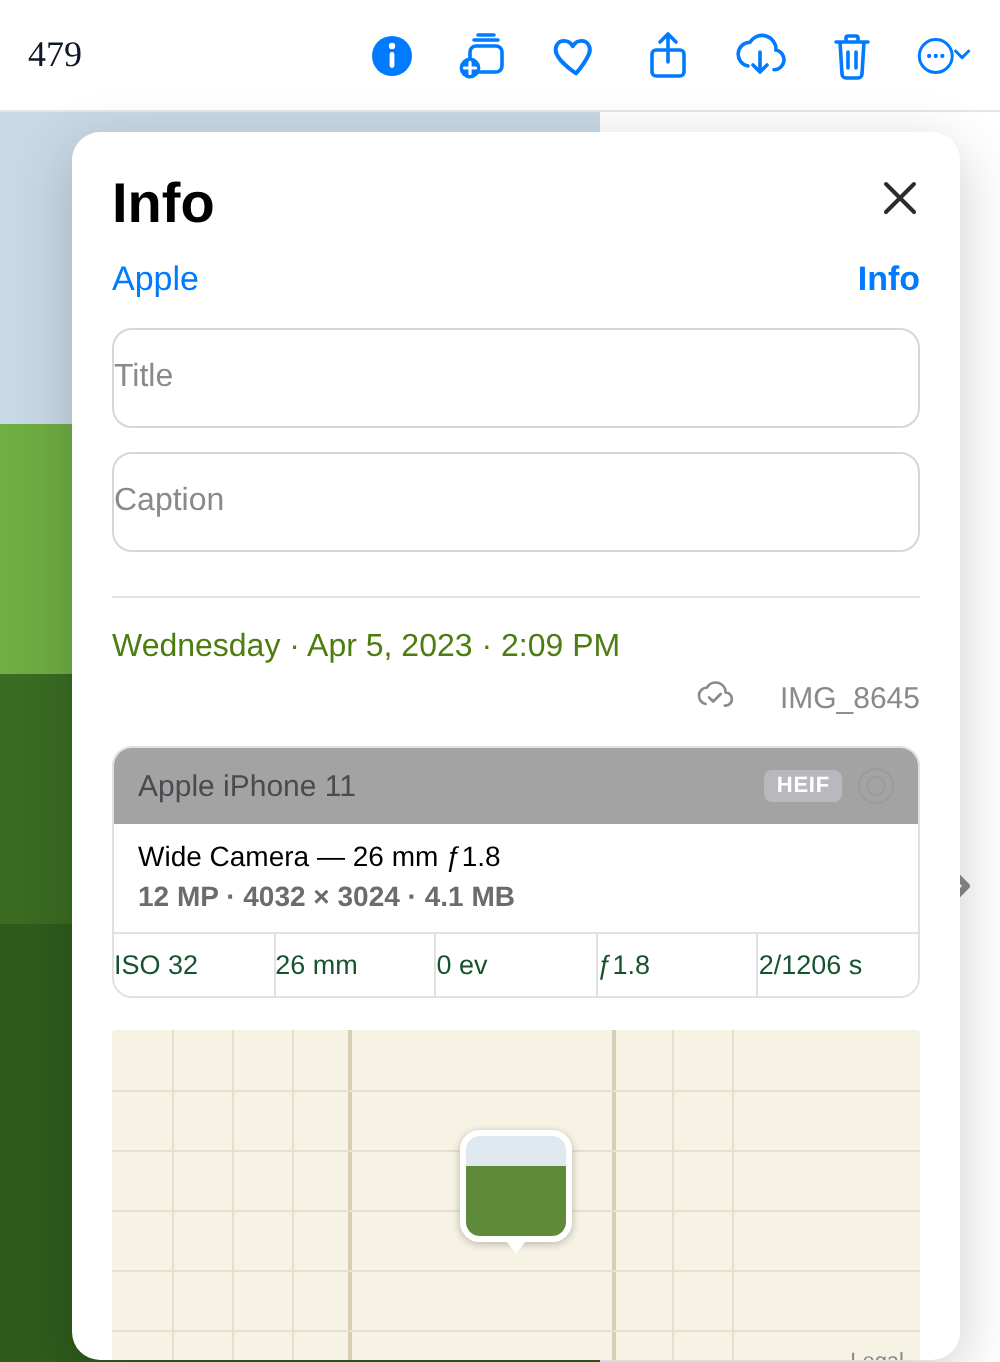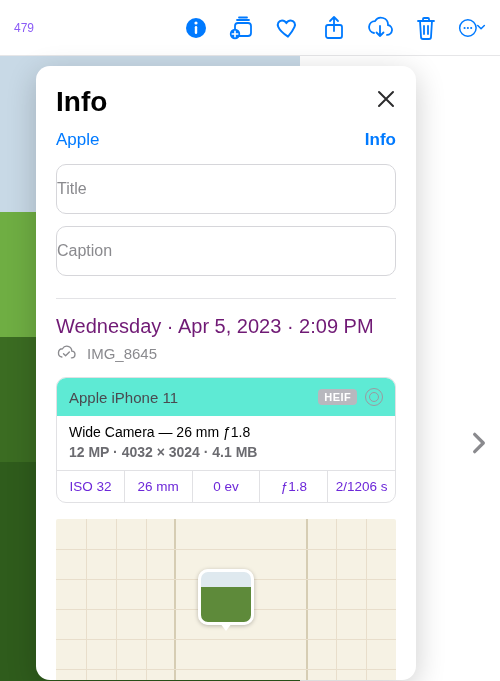--- a/index.html
+++ b/index.html
@@ -1,48 +1,48 @@
 <!DOCTYPE html>
 <html><head>
 <meta charset="utf-8">
 <style>
   * { box-sizing: border-box; margin: 0; padding: 0; }
   html, body { width: 500px; height: 681px; font-family: -apple-system, "Helvetica Neue", Arial, sans-serif; background: #fff; overflow: hidden; }
   
   .topbar { display: flex; align-items: center; justify-content: space-between; height: 56px; padding: 0 14px; border-bottom: 1px solid #e6e6e8; }
-  .topbar-left { color: #8b5cf6; font-size: 12px; }
+  .topbar-left { color: #0f172a; font-size: 18px; font-family: Liberation Serif, serif; }
   .topbar-icons { display: flex; align-items: center; gap: 18px; }
   .tb-icon { width: 28px; height: 28px; display: flex; align-items: center; justify-content: center; color: #007aff; cursor: pointer; }
 
   .photo-bg { position: absolute; left: 0; top: 56px; width: 300px; height: 625px; background: linear-gradient(#c8d9e6 0 25%, #6fae43 25% 45%, #3b6c22 45% 65%, #2f5c1c 65% 100%); }
 
-  .panel { position: absolute; left: 36px; top: 66px; width: 380px; height: 614px; background: #fff; border-radius: 14px; box-shadow: 0 8px 30px rgba(0,0,0,0.2); padding: 20px 20px 0 20px; overflow: hidden; }
+  .panel { position: absolute; left: 36px; top: 66px; width: 444px; height: 614px; background: #fff; border-radius: 14px; box-shadow: 0 8px 30px rgba(0,0,0,0.2); padding: 20px 20px 0 20px; overflow: hidden; }
   .panel-header { display: flex; justify-content: space-between; align-items: center; margin-bottom: 12px; }
   .panel-title { font-size: 28px; font-weight: 700; }
   .close-x { font-size: 22px; color: #333; cursor: pointer; font-weight: 400; }
   .panel-actions { display: flex; justify-content: space-between; margin-bottom: 14px; font-size: 17px; }
   .link { color: #007aff; cursor: pointer; }
   .link.save { font-weight: 600; }
   .field { width: 100%; height: 50px; border: 1px solid #d6d6da; border-radius: 10px; padding: 0 0; font-size: 16px; margin-bottom: 12px; }
   .field::placeholder { color: #8a8a8e; }
   .divider { border: none; border-top: 1px solid #e3e3e6; margin: 10px 0 16px 0; }
-  .datetime { font-size: 20px; color: #701a75; margin-bottom: 6px; }
-  .filename-row { display: flex; align-items: center; gap: 11px; color: #8a8a8e; font-size: 15px; margin-bottom: 14px; }
+  .datetime { font-size: 16px; color: #4d7c0f; margin-bottom: 6px; }
+  .filename-row { display: flex; align-items: center; gap: 23px; color: #8a8a8e; font-size: 15px; margin-bottom: 14px; justify-content: flex-end; }
 
   .camera-box { border: 1px solid #e1e1e4; border-radius: 10px; overflow: hidden; }
-  .camera-head { background: #5eead4; padding: 10px 12px; display: flex; align-items: center; justify-content: space-between; }
+  .camera-head { background: #a3a3a3; padding: 10px 12px; display: flex; align-items: center; justify-content: space-between; }
   .camera-name { color: #4a4a50; font-size: 15px; }
   .head-right { display: flex; align-items: center; gap: 8px; padding-left: 24px; }
   .pill { background: #b8b8be; color: #fff; font-size: 11px; font-weight: 600; padding: 2px 6px; border-radius: 4px; letter-spacing: 0.4px; }
   .circ { width: 18px; height: 18px; border-radius: 50%; border: 1.5px solid #9a9aa0; position: relative; }
   .circ::after { content: ''; position: absolute; inset: 3px; border-radius: 50%; border: 1.5px solid #9a9aa0; }
   .camera-lens { padding: 8px 12px 4px; color: #000000; font-size: 14px; }
   .camera-dims { padding: 0 12px 10px; color: #6b6b70; font-size: 14px; font-weight: bold; }
   .stats-row { display: flex; border-top: 1px solid #e1e1e4; }
-  .stat { flex: 1; text-align: center; padding: 8px 0; color: #6d28d9; font-size: 13.5px; border-right: 1px solid #e1e1e4; }
+  .stat { flex: 1; padding: 8px 0; color: #14532d; font-size: 13.5px; border-right: 1px solid #e1e1e4; }
   .stat:last-child { border-right: none; }
 
   .map { margin-top: 16px; height: 178px; width: 100%; background: #f6f2e4; position: relative; border-radius: 2px; overflow: hidden; }
   .grid-v, .grid-h { position: absolute; background: #e8decb; }
   .map .thumb-wrap { position: absolute; left: 50%; top: 50px; transform: translateX(-50%); }
   .thumb { width: 56px; height: 56px; border-radius: 10px; background: linear-gradient(#dfe9ef 0 30%, #5e8a3a 30% 100%); box-shadow: 0 1px 4px rgba(0,0,0,0.25); border: 3px solid #fff; }
   .pin-tail { position: absolute; left: 50%; bottom: -6px; transform: translateX(-50%); width: 0; height: 0; border-left: 6px solid transparent; border-right: 6px solid transparent; border-top: 8px solid #fff; }
   .legal { position: absolute; right: 8px; bottom: 6px; font-size: 11px; color: #8a8a8e; cursor: pointer; }
 
   .chevron { position: absolute; right: 8px; top: 430px; width: 26px; height: 26px; cursor: pointer; color: #8a8a8e; }

